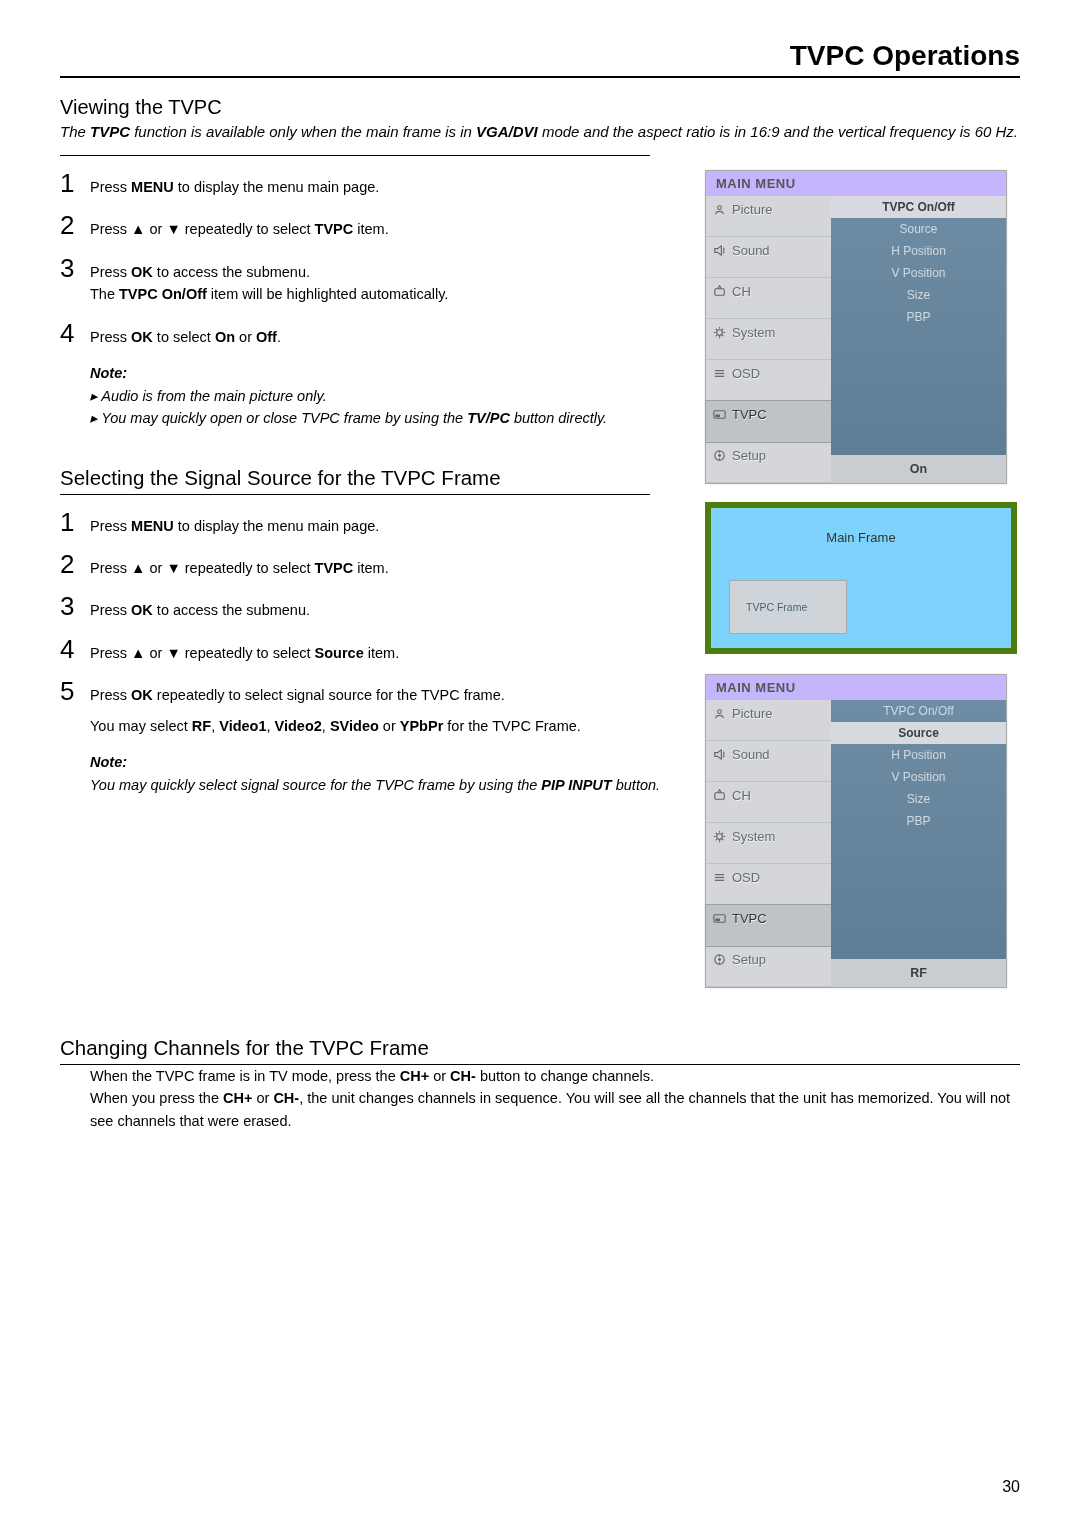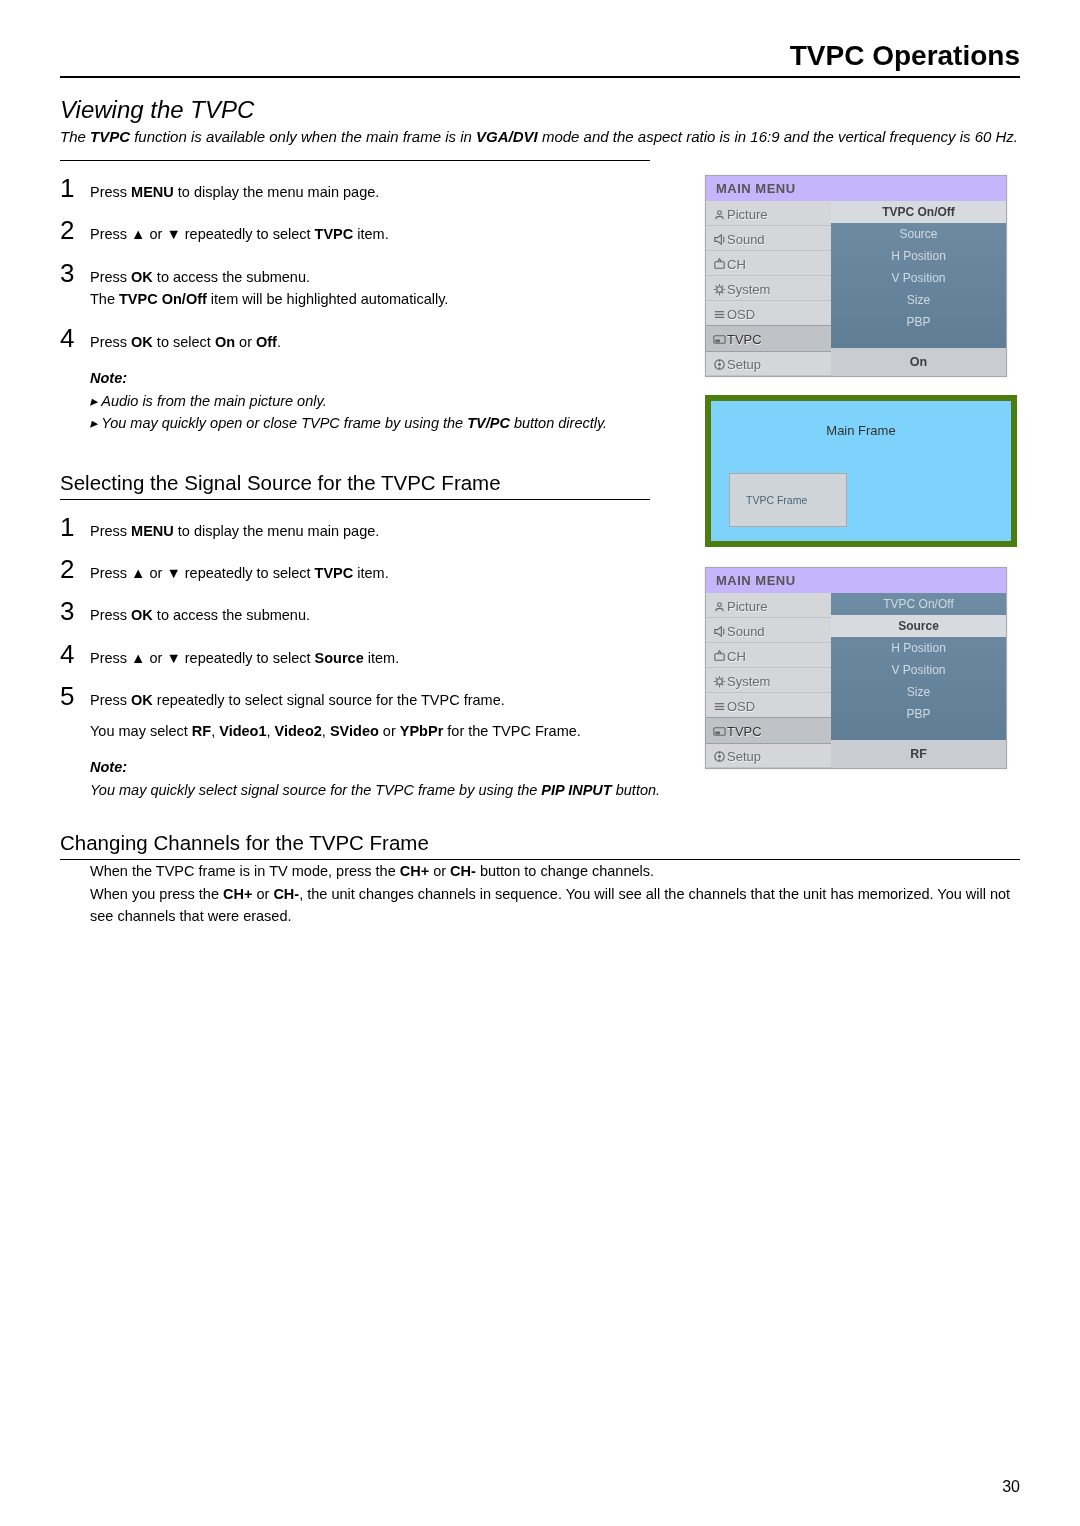--- a/index.html
+++ b/index.html
@@ -18,23 +18,22 @@
   }
   .section-title {
     font-size: 28px;
     font-weight: bold;
     text-align: right;
     border-bottom: 2.5px solid #000;
     padding-bottom: 4px;
     margin-bottom: 18px;
   }
   .subhead {
-    font-size: 24px;
+    font-size: 20px;
     margin-bottom: 2px;
-    font-style: italic;
   }
   .intro-italic {
     font-style: italic;
     font-size: 15px;
     margin-bottom: 12px;
     line-height: 1.45;
   }
   .hr-thin {
     border: none;
     border-top: 1px solid #000;
@@ -124,24 +123,25 @@
     letter-spacing: 0.5px;
   }
   .menu-body {
     display: flex;
   }
   .menu-left {
     width: 125px;
     background: #d4d6d9;
   }
   .menu-item {
-    padding: 4px 8px 0 6px;
+    padding: 4px 8px 16px 6px;
     color: #666b6e;
     display: flex;
     align-items: center;
+    gap: 5px;
     border-bottom: 1px solid #bfc2c6;
     height: 20px;
   }
   .menu-item.sel {
     background: #bfc2c6;
     color: #333;
     outline: 1px solid #9aa0a4;
   }
   .menu-right {
     flex: 1;

